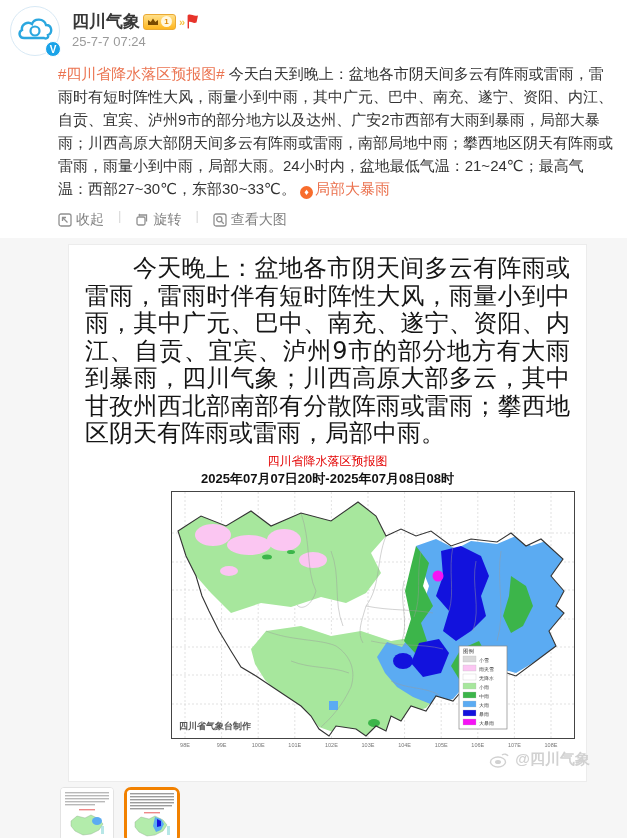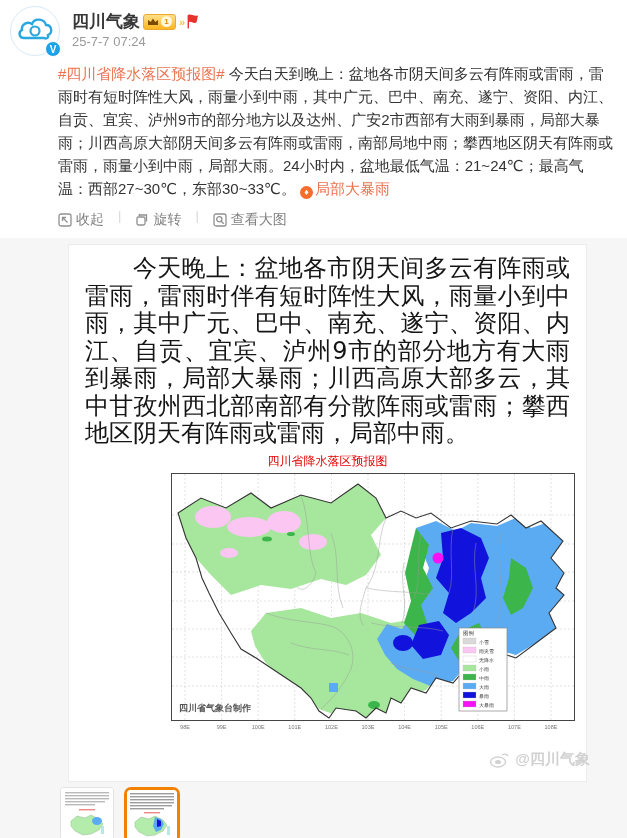--- a/index.html
+++ b/index.html
@@ -156,23 +156,24 @@
           <path d="M8.3 8.3 L10.8 10.8" stroke="#909090" stroke-width="1.3"></path>
         </svg>
     </span>
     <span>查看大图</span>
   </span>
 </div>
 
 <div class="viewer">
   <div class="image-card">
 
-    <div class="img-paragraph">今天晚上：盆地各市阴天间多云有阵雨或雷雨，雷雨时伴有短时阵性大风，雨量小到中雨，其中广元、巴中、南充、遂宁、资阳、内江、自贡、宜宾、泸州9市的部分地方有大雨到暴雨，局部大暴雨；川西高原大部多云，其中甘孜州西北部南部有分散阵雨或雷雨；攀西地区阴天有阵雨或雷雨，局部中雨。</div>
+    <div class="img-paragraph">今天晚上：盆地各市阴天间多云有阵雨或雷雨，雷雨时伴有短时阵性大风，雨量小到中雨，其中广元、巴中、南充、遂宁、资阳、内江、自贡、宜宾、泸州9市的部分地方有大雨到暴雨，四川气象；川西高原大部多云，其中甘孜州西北部南部有分散阵雨或雷雨；攀西地区阴天有阵雨或雷雨，局部中雨。</div>
 
     <div class="map-title">四川省降水落区预报图</div>
+    <div class="map-date">2025年07月07日20时-2025年07月08日08时</div>
 
     <div class="map-wrap">
       <svg width="412" height="265" viewBox="0 0 412 265">
         <defs>
           <clipPath id="prov">
             <path d="M7,40 L30,25 L55,35 L80,20 L100,35 L130,22 L160,30 L187,11 L205,25 L215,45 L230,38 L245,45
                      L260,40 L280,55 L300,48 L326,51 L340,42 L355,55 L370,48 L392,68
                      L380,85 L393,100 L385,115 L393,122 L378,140 L385,155 L365,170
                      L345,185 L330,180 L315,200 L295,195 L282,210 L265,205 L255,220 L240,215 L230,230 L220,225
                      L215,240 L205,235 L195,245 L185,238 L165,235 L158,245 L148,238 L140,225 L130,215

